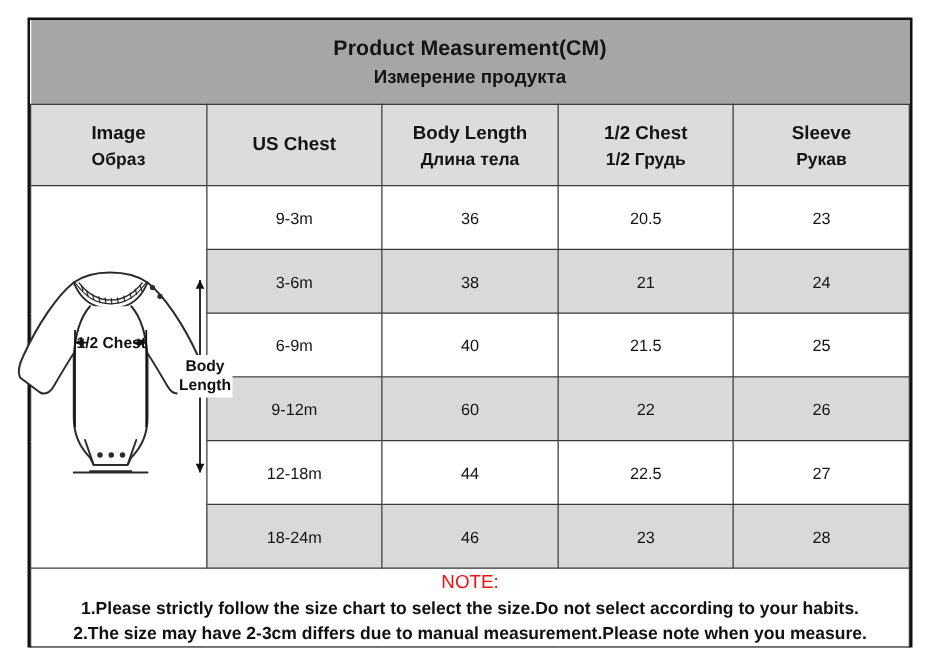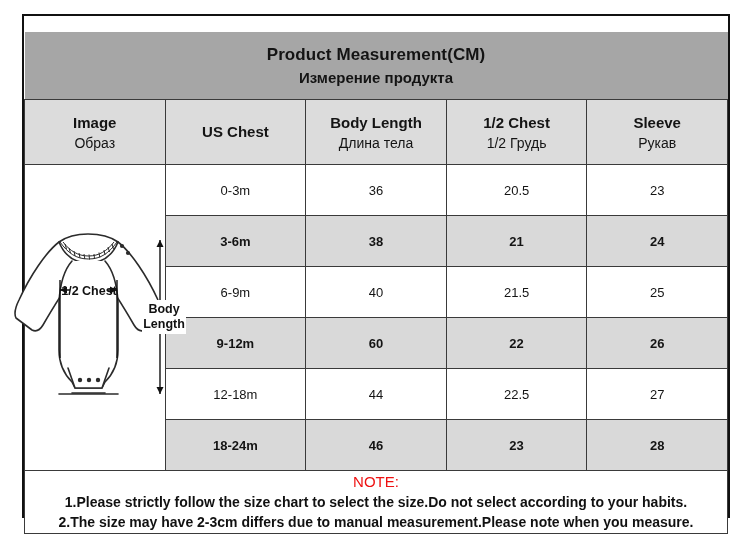--- a/index.html
+++ b/index.html
@@ -23,21 +23,20 @@
     height: 504px;
     box-sizing: border-box;
     border: 2px solid #111111;
     background: #ffffff;
   }
 
   table.size-table {
     border-collapse: collapse;
     width: 100%;
     table-layout: fixed;
-    margin-top: 16px;
   }
   table.size-table td, table.size-table th {
     border: 1px solid #3a3a3a;
     padding: 0;
     text-align: center;
     vertical-align: middle;
     color: #141414;
   }
 
   
@@ -65,28 +64,28 @@
     background: #dcdcdc;
     height: 64px;
   }
   .hdr-en {
     font-size: 15px;
     font-weight: bold;
     line-height: 21px;
   }
   .hdr-ru {
     font-size: 14px;
-    font-weight: normal;
+    font-weight: bold;
     line-height: 20px;
   }
   .hdr-single .hdr-en { line-height: 64px; }
 
   
   .row-white { background: #ffffff; }
-  .row-gray  { background: #d9d9d9; font-weight: bold; }
+  .row-gray  { background: #d9d9d9; }
   td.cell {
     height: 50px;
     font-size: 13px;
   }
   td.img-cell {
     background: #ffffff;
     width: 188px;
     padding: 0;
   }
   .img-box {
@@ -222,21 +221,21 @@
               <line x1="158" y1="22" x2="158" y2="176"></line>
             </g>
             <polygon points="158,22 154.5,29 161.5,29" fill="#111"></polygon>
             <polygon points="158,176 154.5,169 161.5,169" fill="#111"></polygon>
             <rect x="140" y="82" width="44" height="34" fill="#ffffff"></rect>
             <text x="162" y="95" text-anchor="middle" font-family="Liberation Sans, sans-serif" font-size="12.5" font-weight="bold" fill="#111">Body</text>
             <text x="162" y="110" text-anchor="middle" font-family="Liberation Sans, sans-serif" font-size="12.5" font-weight="bold" fill="#111">Length</text>
           </svg>
         </div>
       </td>
-      <td class="cell">0-3m</td>
+      <td class="cell">9-3m</td>
       <td class="cell">36</td>
       <td class="cell">20.5</td>
       <td class="cell">23</td>
     </tr>
 
     <tr class="row-gray">
       <td class="cell">3-6m</td>
       <td class="cell">38</td>
       <td class="cell">21</td>
       <td class="cell">24</td>

